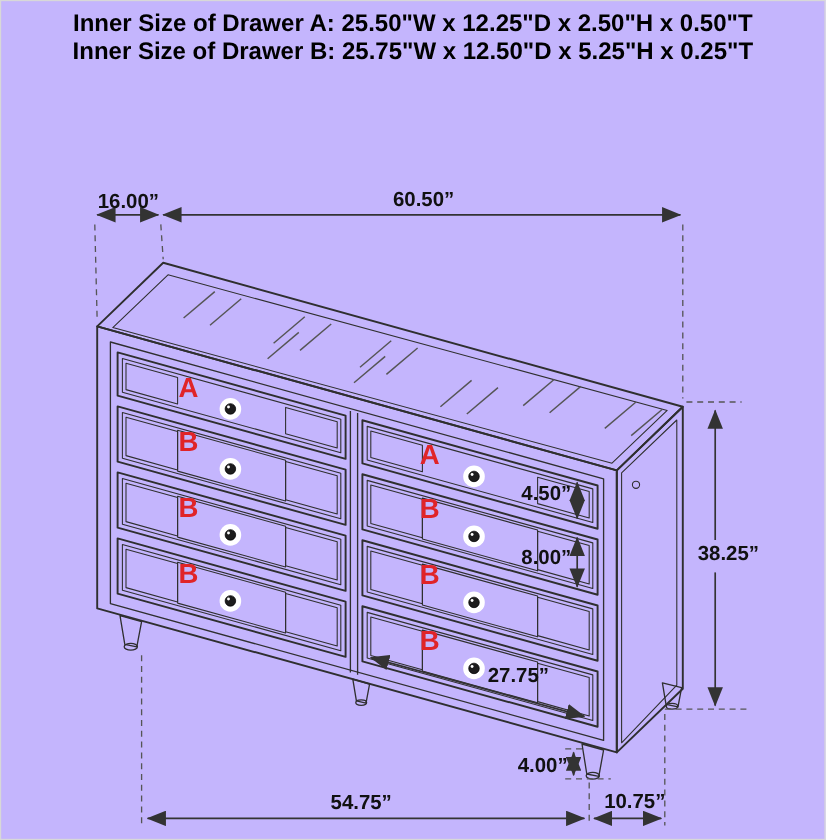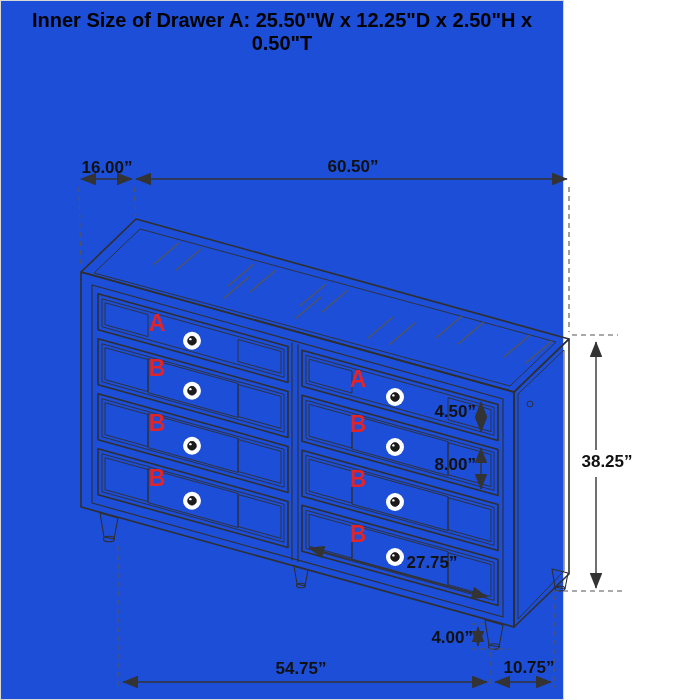--- a/index.html
+++ b/index.html
@@ -1,16 +1,16 @@
 <!DOCTYPE html>
 <html><head>
 <meta charset="utf-8">
 <style>
   html,body{margin:0;padding:0;background:#fff;width:700px;height:700px;overflow:hidden;}
-  #page{position:relative;width:564px;height:700px;background:#1d4ed8;border:1px solid #d8d8d8;box-sizing:border-box;
+  #page{position:relative;width:688px;height:700px;background:#c4b5fd;border:1px solid #d8d8d8;box-sizing:border-box;
         font-family:"Liberation Sans", sans-serif;}
   #header{position:absolute;top:8px;left:0;width:100%;text-align:center;color:#000;}
   #header div{font-size:20px;font-weight:700;line-height:23px;letter-spacing:0;}
   #diagram-svg{position:absolute;top:0;left:0;}
   .ln{stroke:#2f2f2f;stroke-width:1.1;fill:none;stroke-linejoin:round;}
   .thick{stroke-width:1.6;}
   .thin{stroke-width:0.9;}
   .refl{stroke:#555;stroke-width:1.2;}
   .dim-line{stroke:#333;stroke-width:1.4;fill:none;}
   .dash{stroke:#555;stroke-width:1.1;fill:none;stroke-dasharray:5 4;}
@@ -18,20 +18,21 @@
   .mid{text-anchor:middle;}
   .end{text-anchor:end;}
   .drawer-letter{font:700 23px "Liberation Sans",sans-serif;text-anchor:middle;}
 </style>
 </head>
 <body>
 
 <div id="page">
   <div id="header">
     <div>Inner Size of Drawer A: 25.50"W x 12.25"D x 2.50"H x 0.50"T</div>
+    <div>Inner Size of Drawer B: 25.75"W x 12.50"D x 5.25"H x 0.25"T</div>
   </div>
 
   <svg id="diagram-svg" width="700" height="700" viewBox="0 0 700 700">
     <defs>
       <marker id="arr" viewBox="0 0 10 8" refX="9.5" refY="4" markerWidth="11.5" markerHeight="9.2" orient="auto-start-reverse">
         <path d="M0,0 L10,4 L0,8 Z" fill="#333"></path>
       </marker>
       <pattern id="xh" width="9" height="9" patternUnits="userSpaceOnUse" patternTransform="matrix(1,0.2771,0,1,0,0)">
         <path d="M0,0 L9,9 M9,0 L0,9" stroke="#555" stroke-width="0.9" fill="none"></path>
       </pattern>

